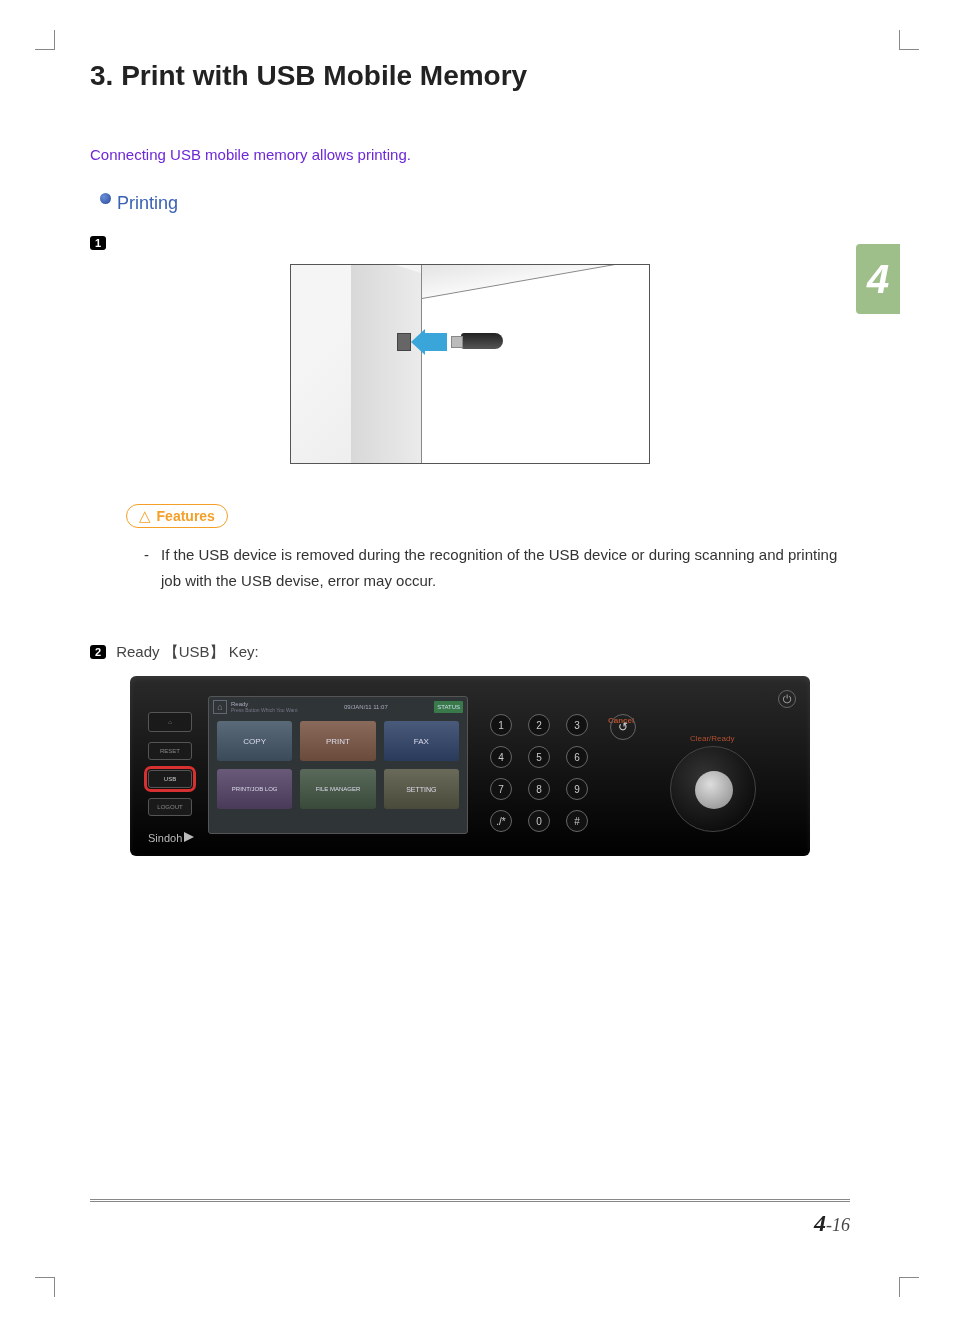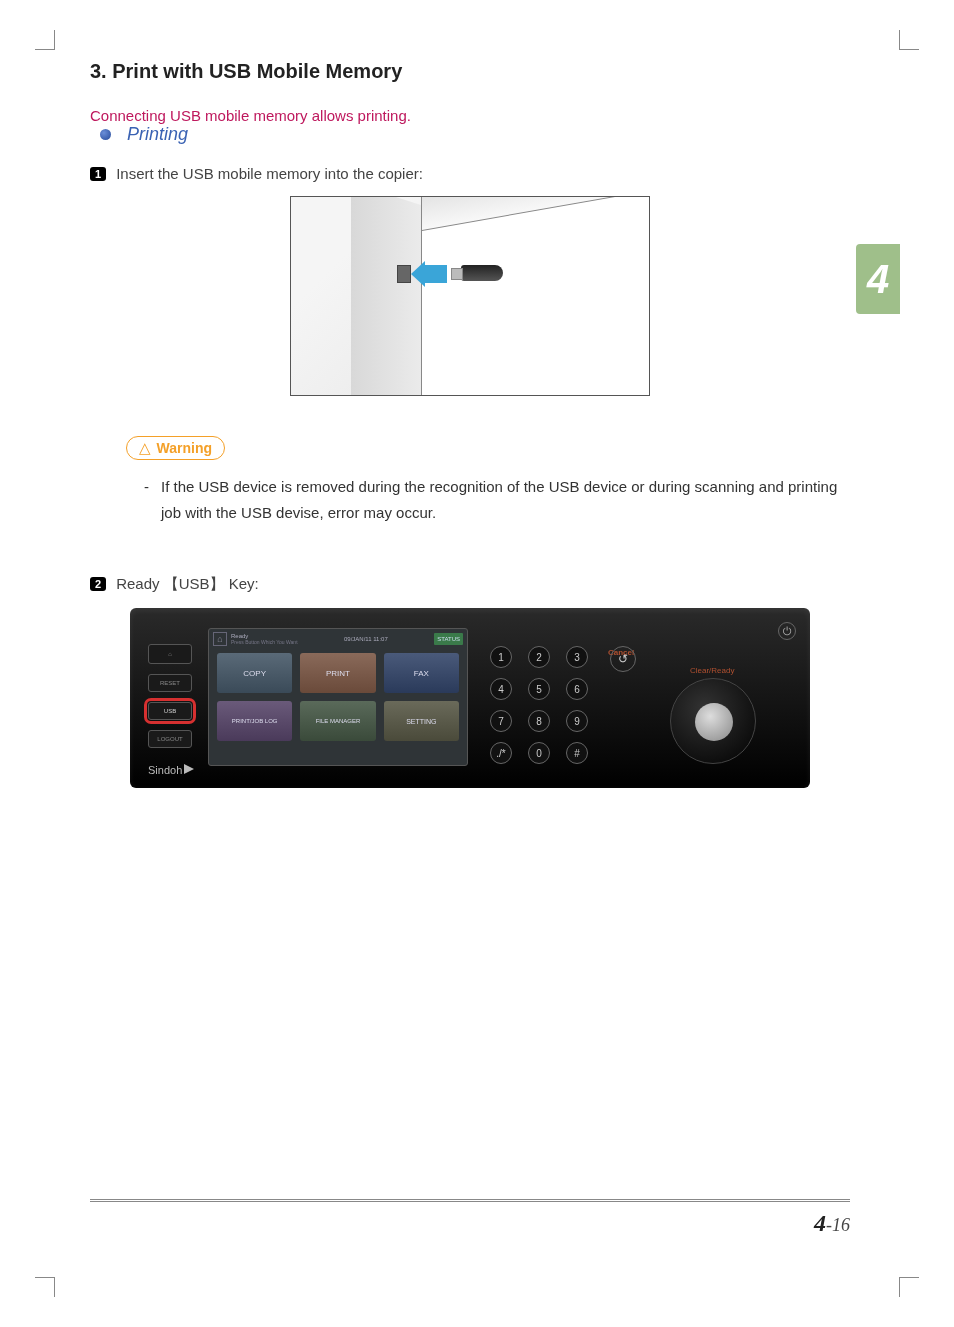--- a/index.html
+++ b/index.html
@@ -28,36 +28,36 @@
   }
   .header-title {
     text-align: right;
     color: #3a62b3;
     font-size: 17px;
     padding-bottom: 6px;
     border-bottom: 3px double #888;
     margin-bottom: 44px;
   }
   .section-heading {
-    font-size: 20px;
+    font-size: 28px;
     font-weight: bold;
     color: #222;
-    margin-bottom: 24px;
+    margin-bottom: 54px;
   }
   .intro {
     font-size: 15px;
-    color: #be185d;
+    color: #6d28d9;
+    margin-bottom: 30px;
   }
   .sub-row {
     display: flex;
-    align-items: center;
-    gap: 16px;
+    align-items: flex-start;
+    gap: 6px;
     margin-bottom: 20px;
     padding-left: 10px;
-    font-style: italic;
   }
   .bullet {
     width: 11px; height: 11px; border-radius: 50%;
     background: radial-gradient(circle at 35% 35%, #6a8ed8, #264a99);
     flex-shrink: 0;
   }
   .sub-title {
     color: #3a62b3;
     font-size: 18px;
     font-weight: 500;
@@ -381,37 +381,36 @@
   <p class="intro">Connecting USB mobile memory allows printing.</p>
 
   <div class="sub-row">
     <span class="bullet"></span>
     <span class="sub-title">Printing</span>
   </div>
 
 
   <div class="step">
     <span class="step-badge">1</span>
-    <span>Insert the USB mobile memory into the copier:</span>
   </div>
 
   <div class="figure-1">
     <div class="copier-side"></div>
     <div class="copier-body">
       <div class="copier-top"></div>
     </div>
     <div class="usb-slot"></div>
     <div class="usb-arrow"></div>
     <div class="usb-stick"></div>
   </div>
 
   <div class="warning-block">
     <div class="warning-label">
       <span class="warn-tri">△</span>
-      <span class="warn-text">Warning</span>
+      <span class="warn-text">Features</span>
     </div>
     <div class="warn-body">
       <span class="dash">-</span>
       <span>If the USB device is removed during the recognition of the USB device or during scanning and printing job with the USB devise, error may occur.</span>
     </div>
   </div>
 
   <div class="step">
     <span class="step-badge">2</span>
     <span>

